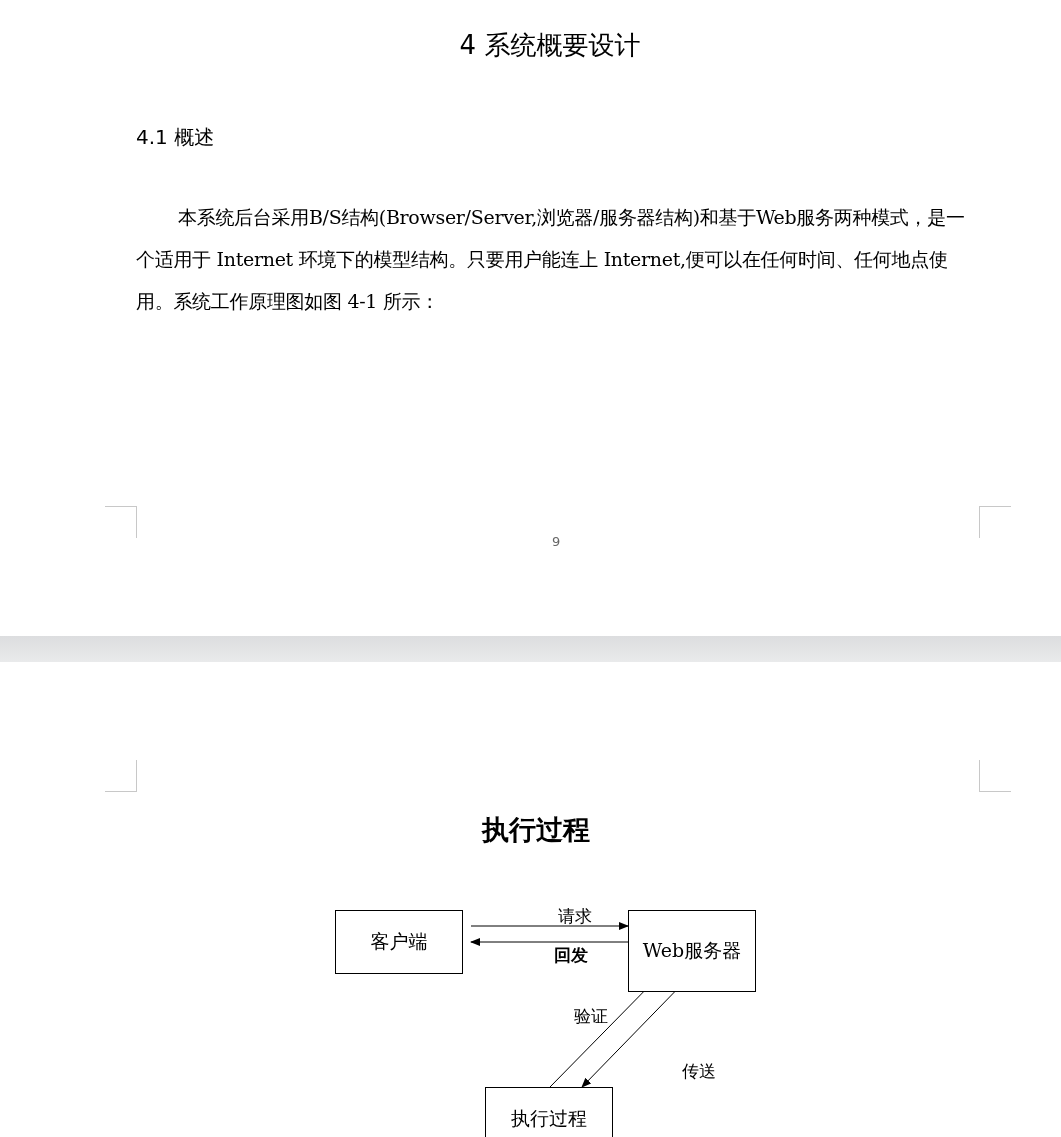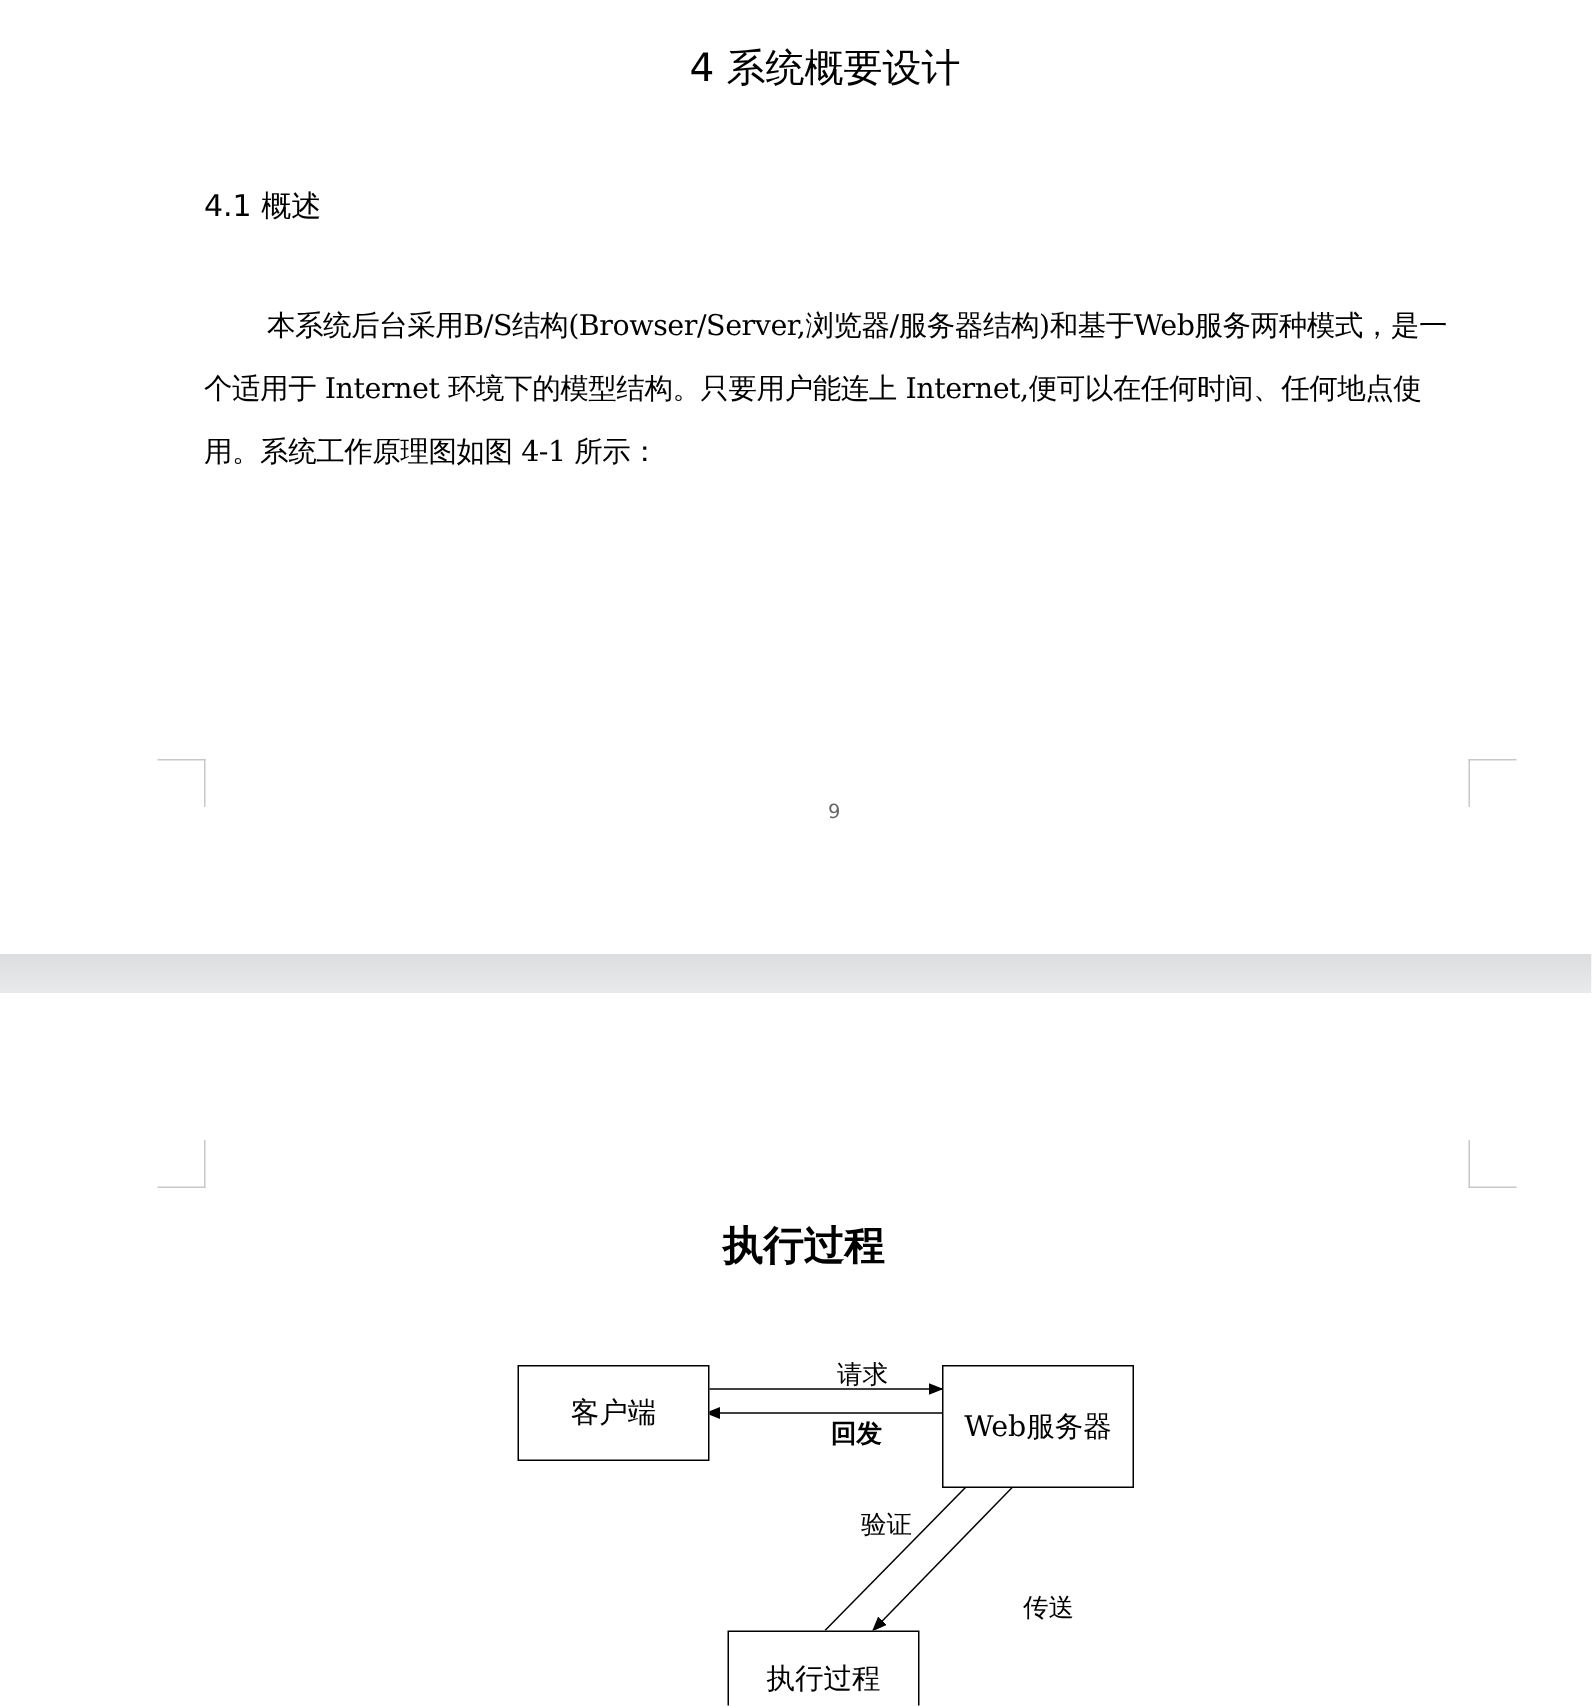--- a/index.html
+++ b/index.html
@@ -42,21 +42,21 @@
       <marker id="ah" markerWidth="10" markerHeight="8" refX="9" refY="4" orient="auto" markerUnits="userSpaceOnUse">
         <path d="M0,0 L10,4 L0,8 z" fill="#000"></path>
       </marker>
     </defs>
     <line x1="471" y1="264" x2="628" y2="264" stroke="#000" stroke-width="1" marker-end="url(#ah)"></line>
     <line x1="628" y1="280" x2="471" y2="280" stroke="#000" stroke-width="1" marker-end="url(#ah)"></line>
     <line x1="550" y1="425" x2="660" y2="313" stroke="#000" stroke-width="1" marker-end="url(#ah)"></line>
     <line x1="691" y1="313" x2="582" y2="425" stroke="#000" stroke-width="1" marker-end="url(#ah)"></line>
   </svg>
 
-  <div class="box" style="left:345px;top:248px;width:128px;height:64px;">
+  <div class="box" style="left:335px;top:248px;width:128px;height:64px;">
       <span>客户端</span>
     </div>
   <div class="box" style="left:628px;top:248px;width:128px;height:82px;">
       <span>Web服务器</span>
     </div>
   <div class="box" style="left:485px;top:425px;width:128px;height:64px;">
       <span>执行过程</span>
     </div>
 
   <div class="lbl" style="left:528px;top:243px;margin-left:30px;">请求</div>

